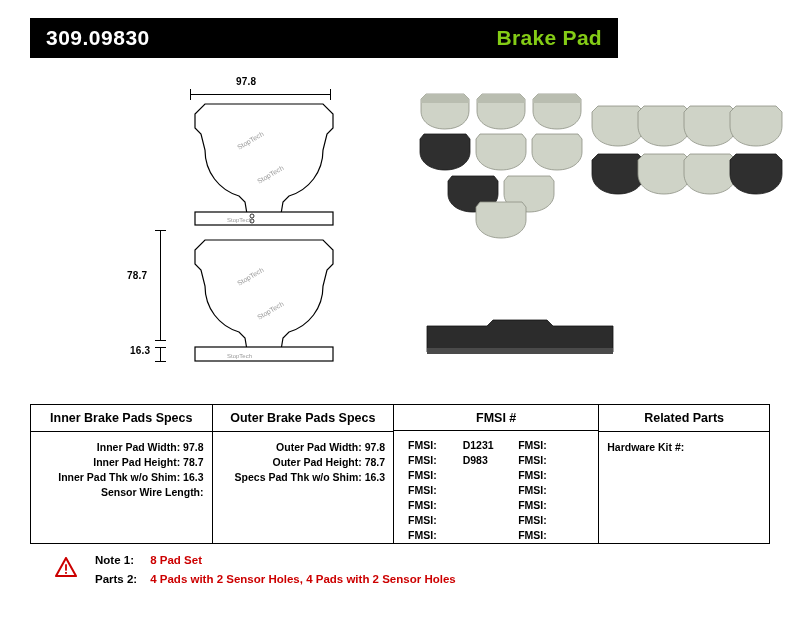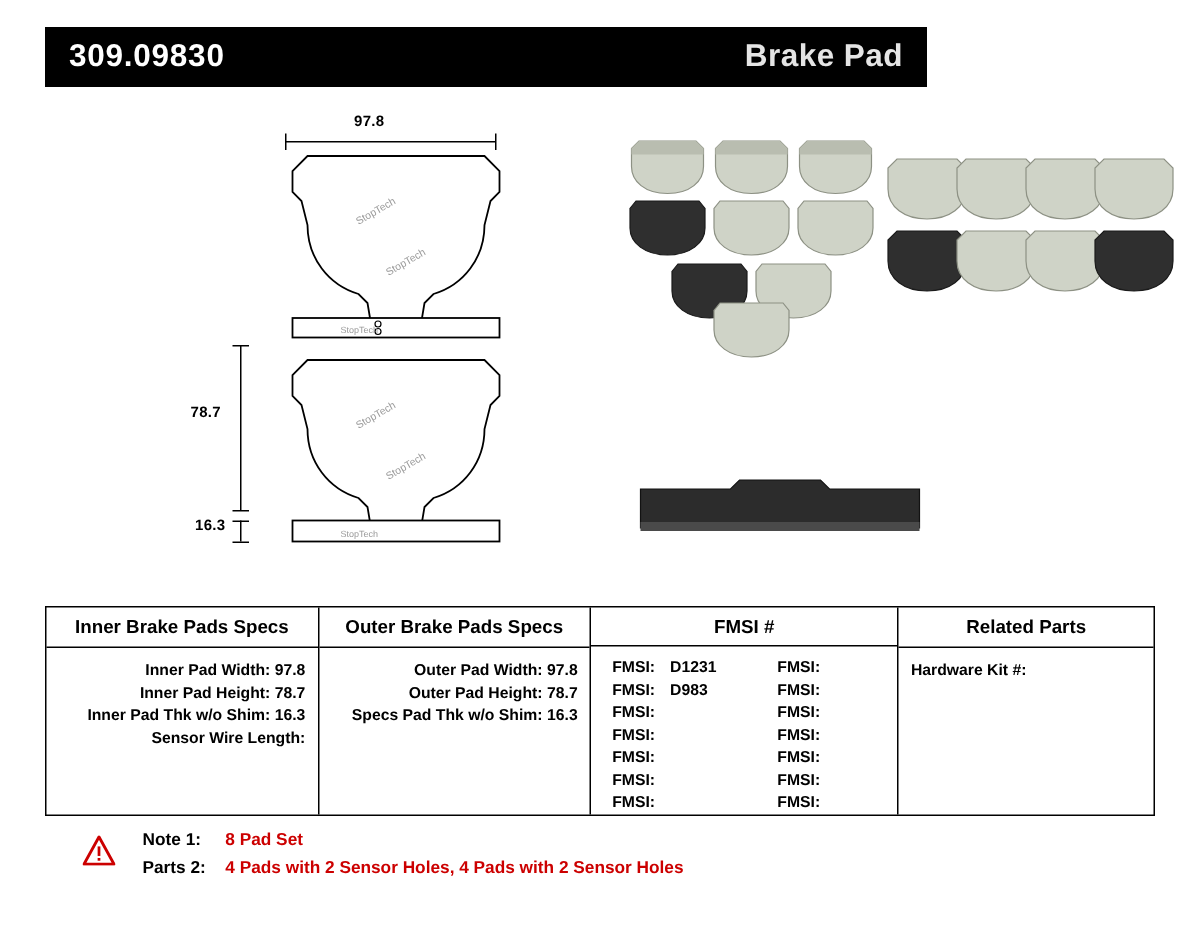--- a/index.html
+++ b/index.html
@@ -36,21 +36,21 @@
     box-sizing: border-box;
     padding: 0 16px;
   }
   .header .part-number {
     color: #ffffff;
     font-size: 21px;
     font-weight: bold;
     letter-spacing: 0.5px;
   }
   .header .doc-title {
-    color: #e5e5e5;
+    color: #84cc16;
     font-size: 21px;
     font-weight: bold;
     letter-spacing: 0.3px;
   }
 
   
   .drawing-area {
     position: absolute;
     left: 30px;
     top: 64px;
@@ -140,21 +140,21 @@
     display: flex;
   }
   .fmsi-sub { width: 50%; padding-left: 14px; box-sizing: border-box; }
   .fmsi-sub.right { padding-left: 22px; }
   .fmsi-row {
     font-size: 10.5px;
     font-weight: bold;
     line-height: 15px;
     white-space: nowrap;
   }
-  .fmsi-row .code { margin-left: 10px; }
+  .fmsi-row .code { margin-left: 26px; }
 
   .related-body {
     flex: 1;
     padding: 8px 0 0 8px;
     box-sizing: border-box;
   }
   .related-line {
     font-size: 10.5px;
     font-weight: bold;
     line-height: 15px;

